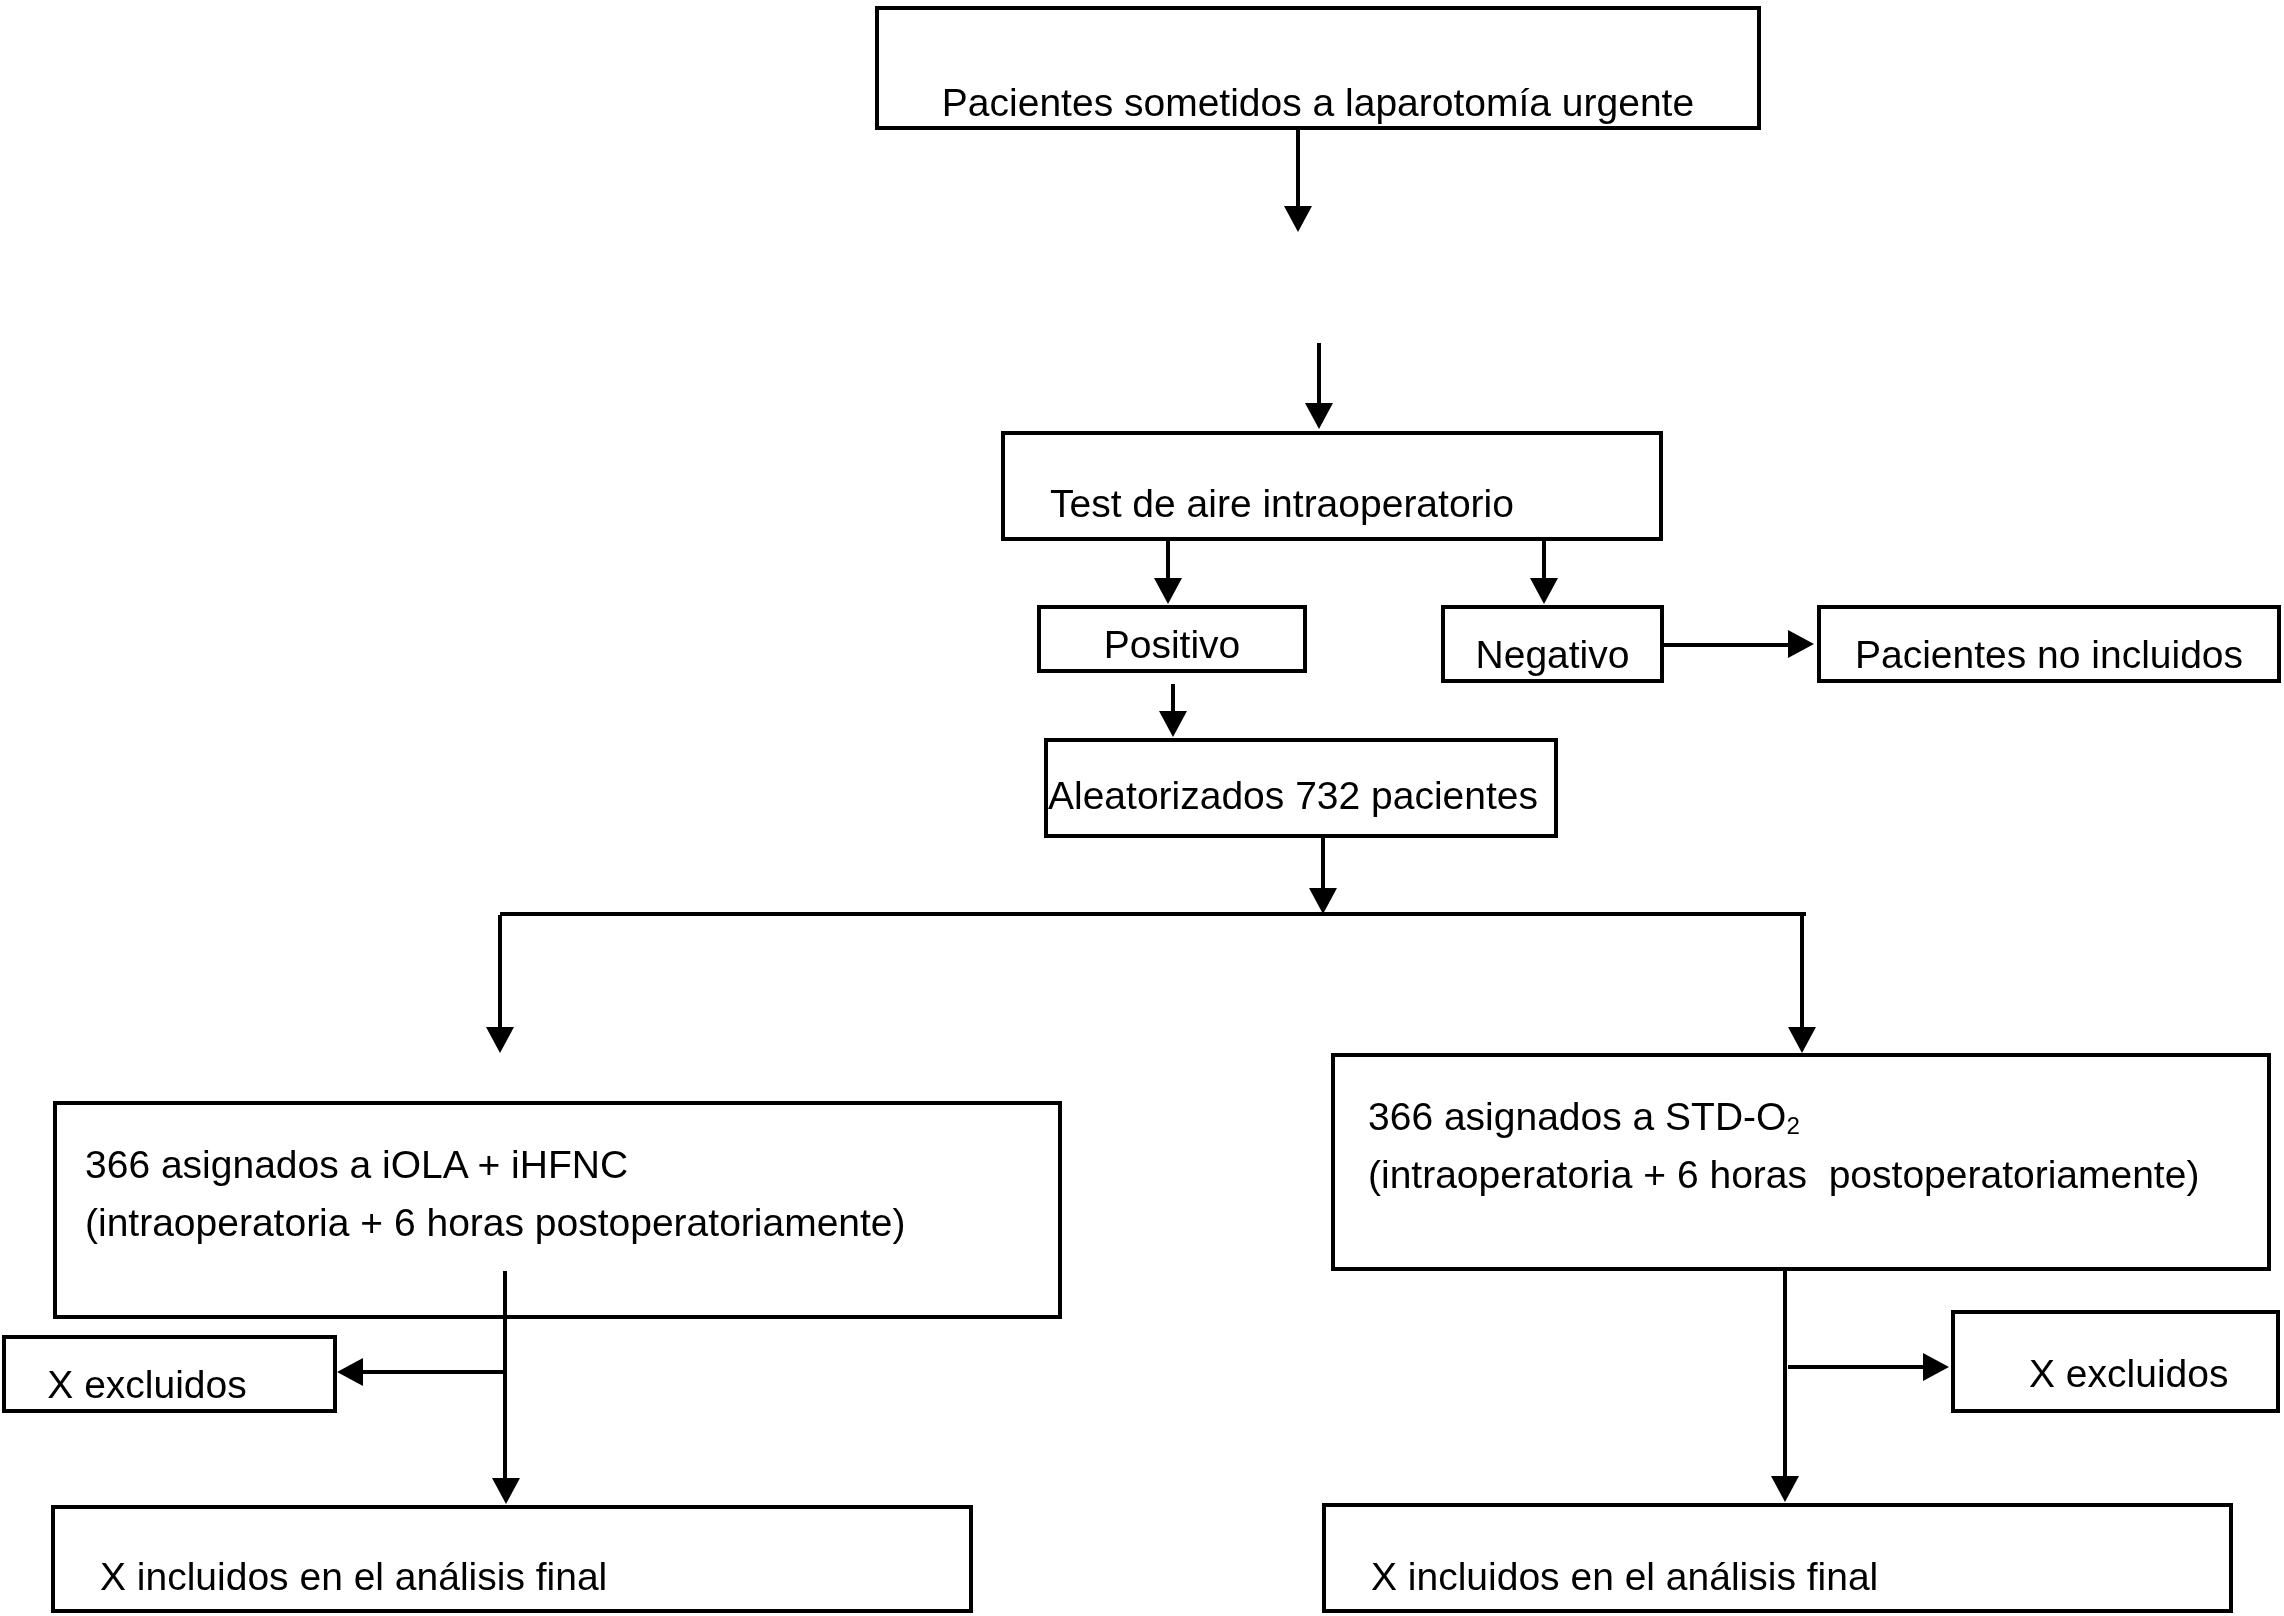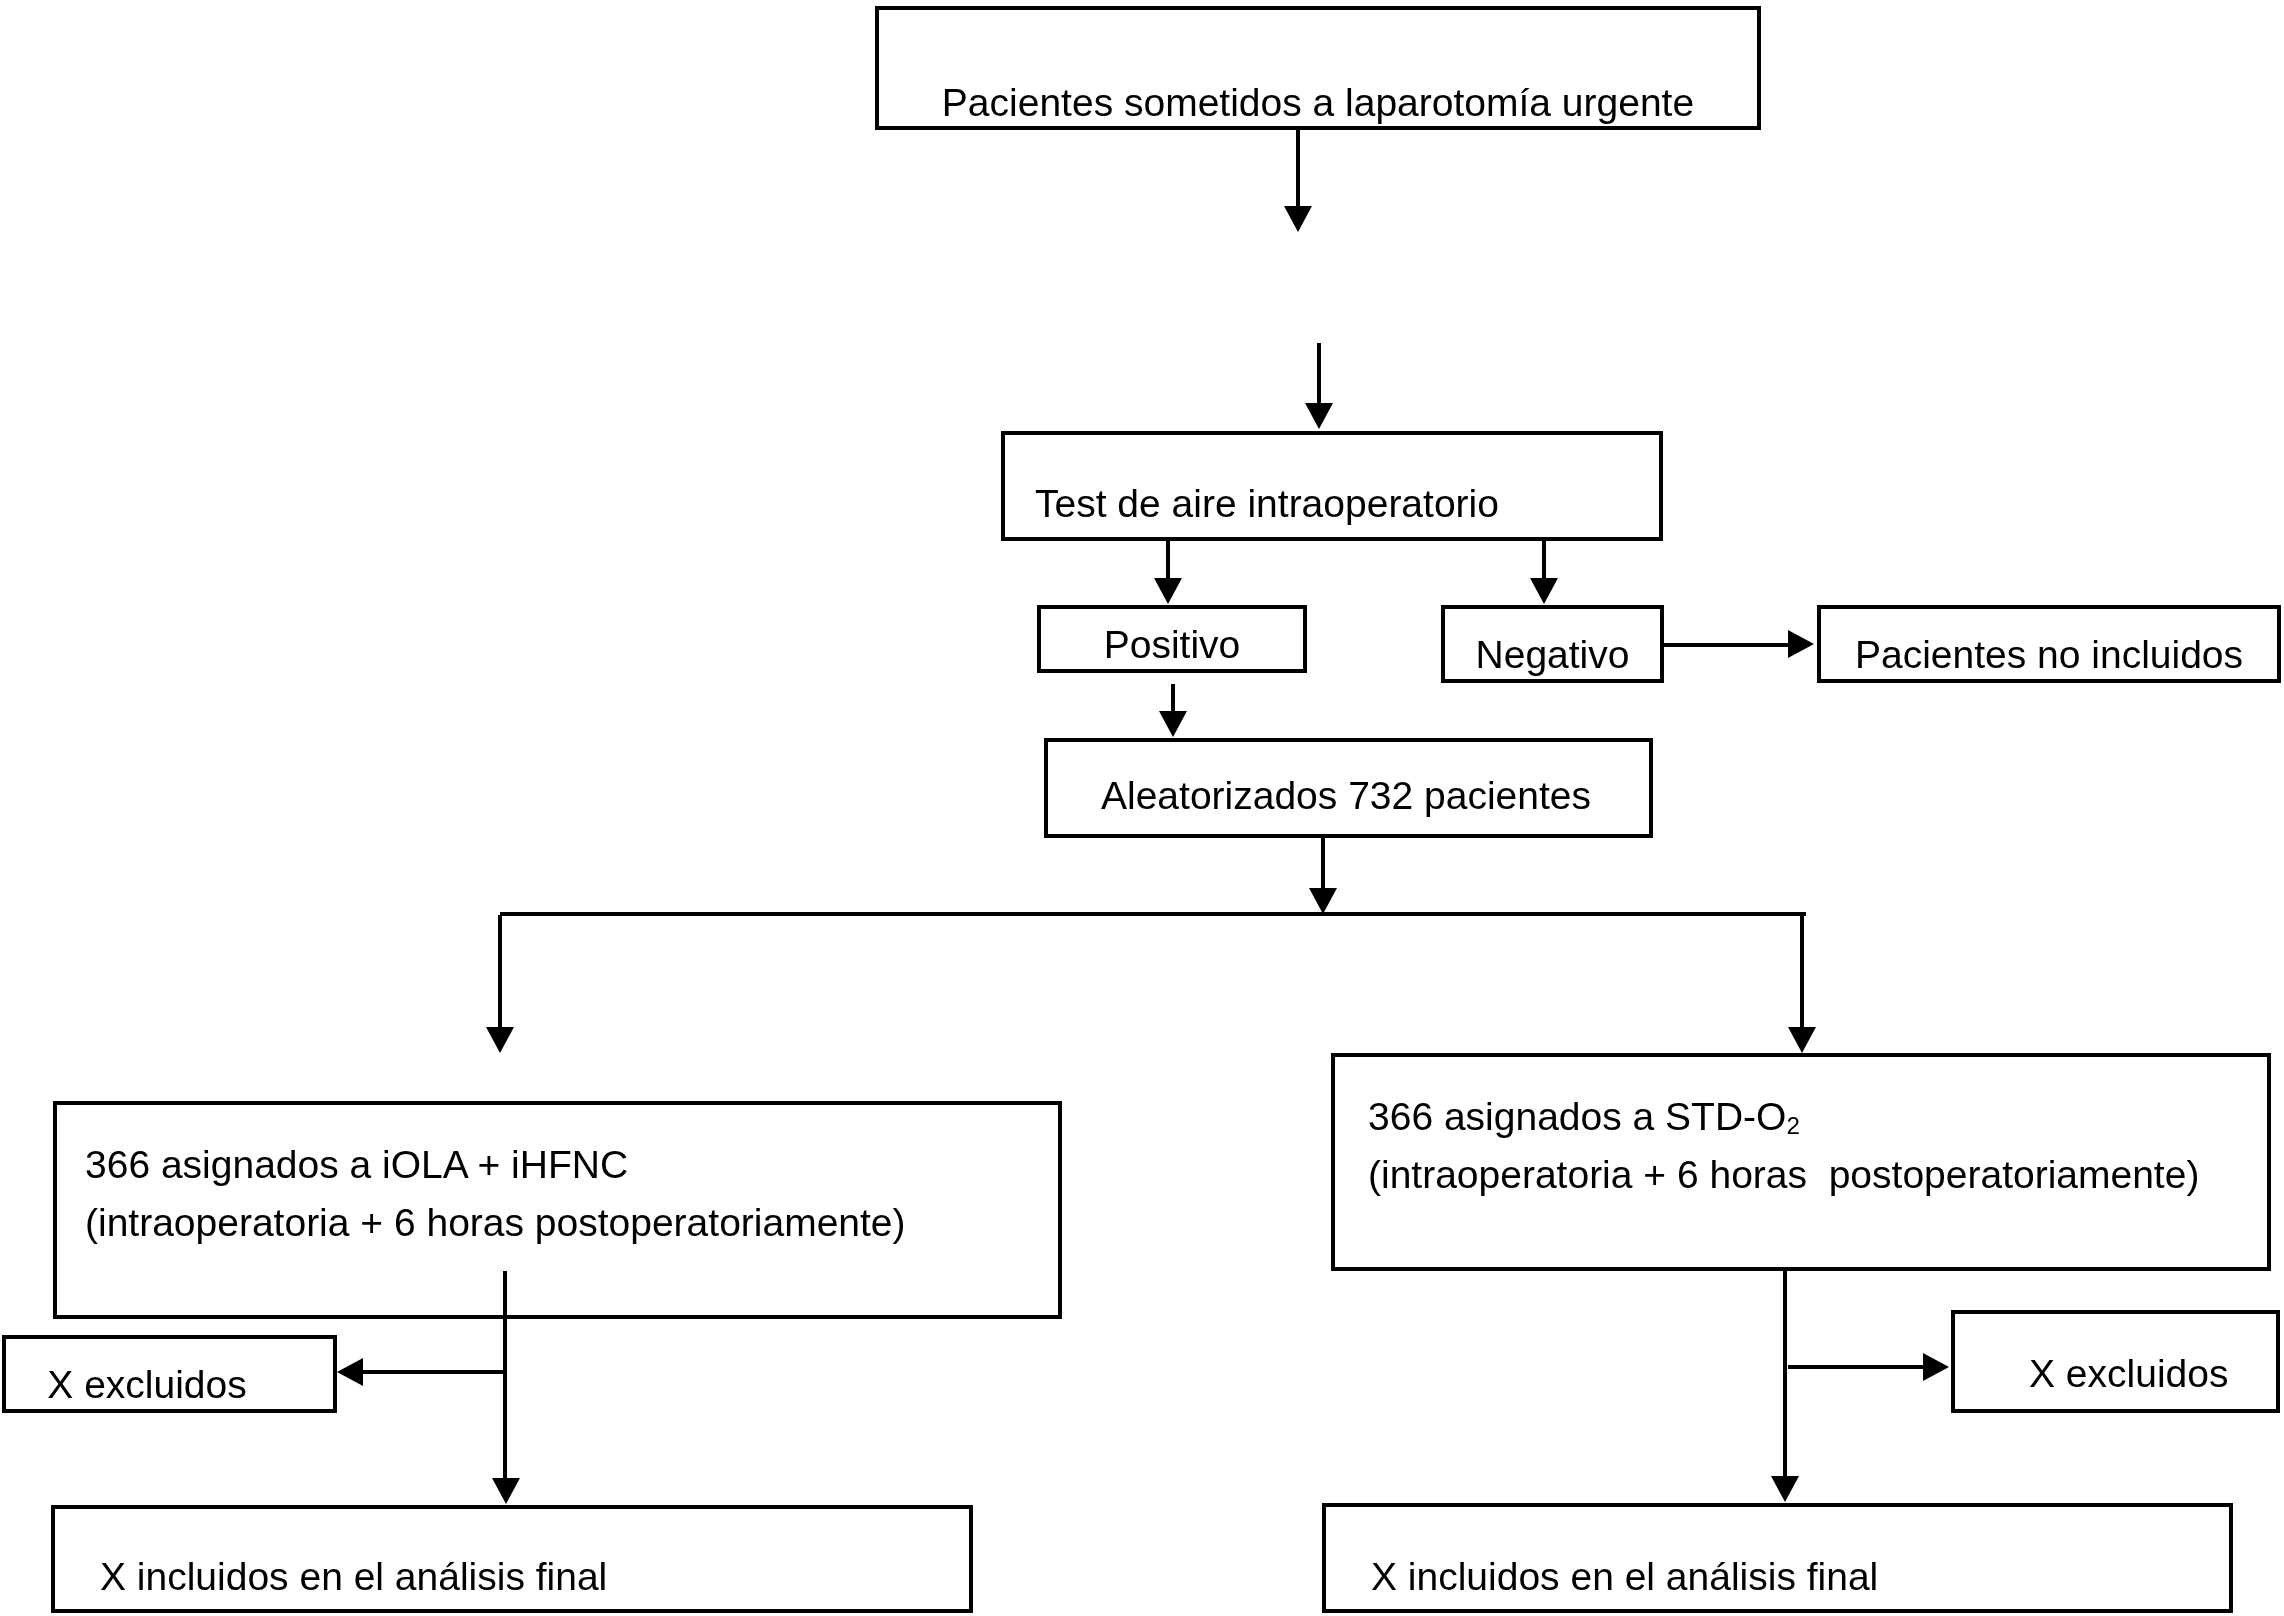--- a/index.html
+++ b/index.html
@@ -46,37 +46,37 @@
 </head>
 <body>
 
 <div id="canvas">
 
   <div class="node center-text" style="left:875px; top:6.3px; width:886px; height:124px;">
     <span>Pacientes sometidos a laparotomía urgente</span>
   </div>
 
 
-  <div class="node left-text" style="left:1001px; top:431px; width:662px; height:110px; padding-left:30px; padding-bottom:9.4px;">
+  <div class="node left-text" style="left:1001px; top:431px; width:662px; height:110px; padding-left:45px; padding-bottom:9.4px;">
     <span>Test de aire intraoperatorio</span>
   </div>
 
   <div class="node center-text" style="left:1037px; top:605px; width:270px; height:68px;">
     <span>Positivo</span>
   </div>
 
   <div class="node center-text" style="left:1441px; top:605px; width:223px; height:78px;">
     <span>Negativo</span>
   </div>
 
   <div class="node center-text" style="left:1817px; top:605px; width:464px; height:78px;">
     <span>Pacientes no incluidos</span>
   </div>
 
-  <div class="node left-text" style="left:1044px; top:738px; width:609px; height:100px; padding-left:53px; padding-bottom:14px;">
+  <div class="node left-text" style="left:1044px; top:738px; width:514px; height:100px; padding-bottom:14px;">
     <span>Aleatorizados 732 pacientes</span>
   </div>
 
   <div class="node" style="left:53px; top:1053px; width:1009px; height:218px; align-items:flex-start;margin-top:48px;">
     <div class="top-left" style="padding:31px 0 0 28px;">
       <div>366 asignados a iOLA + iHFNC</div>
       <div>(intraoperatoria + 6 horas postoperatoriamente)</div>
     </div>
   </div>
 

